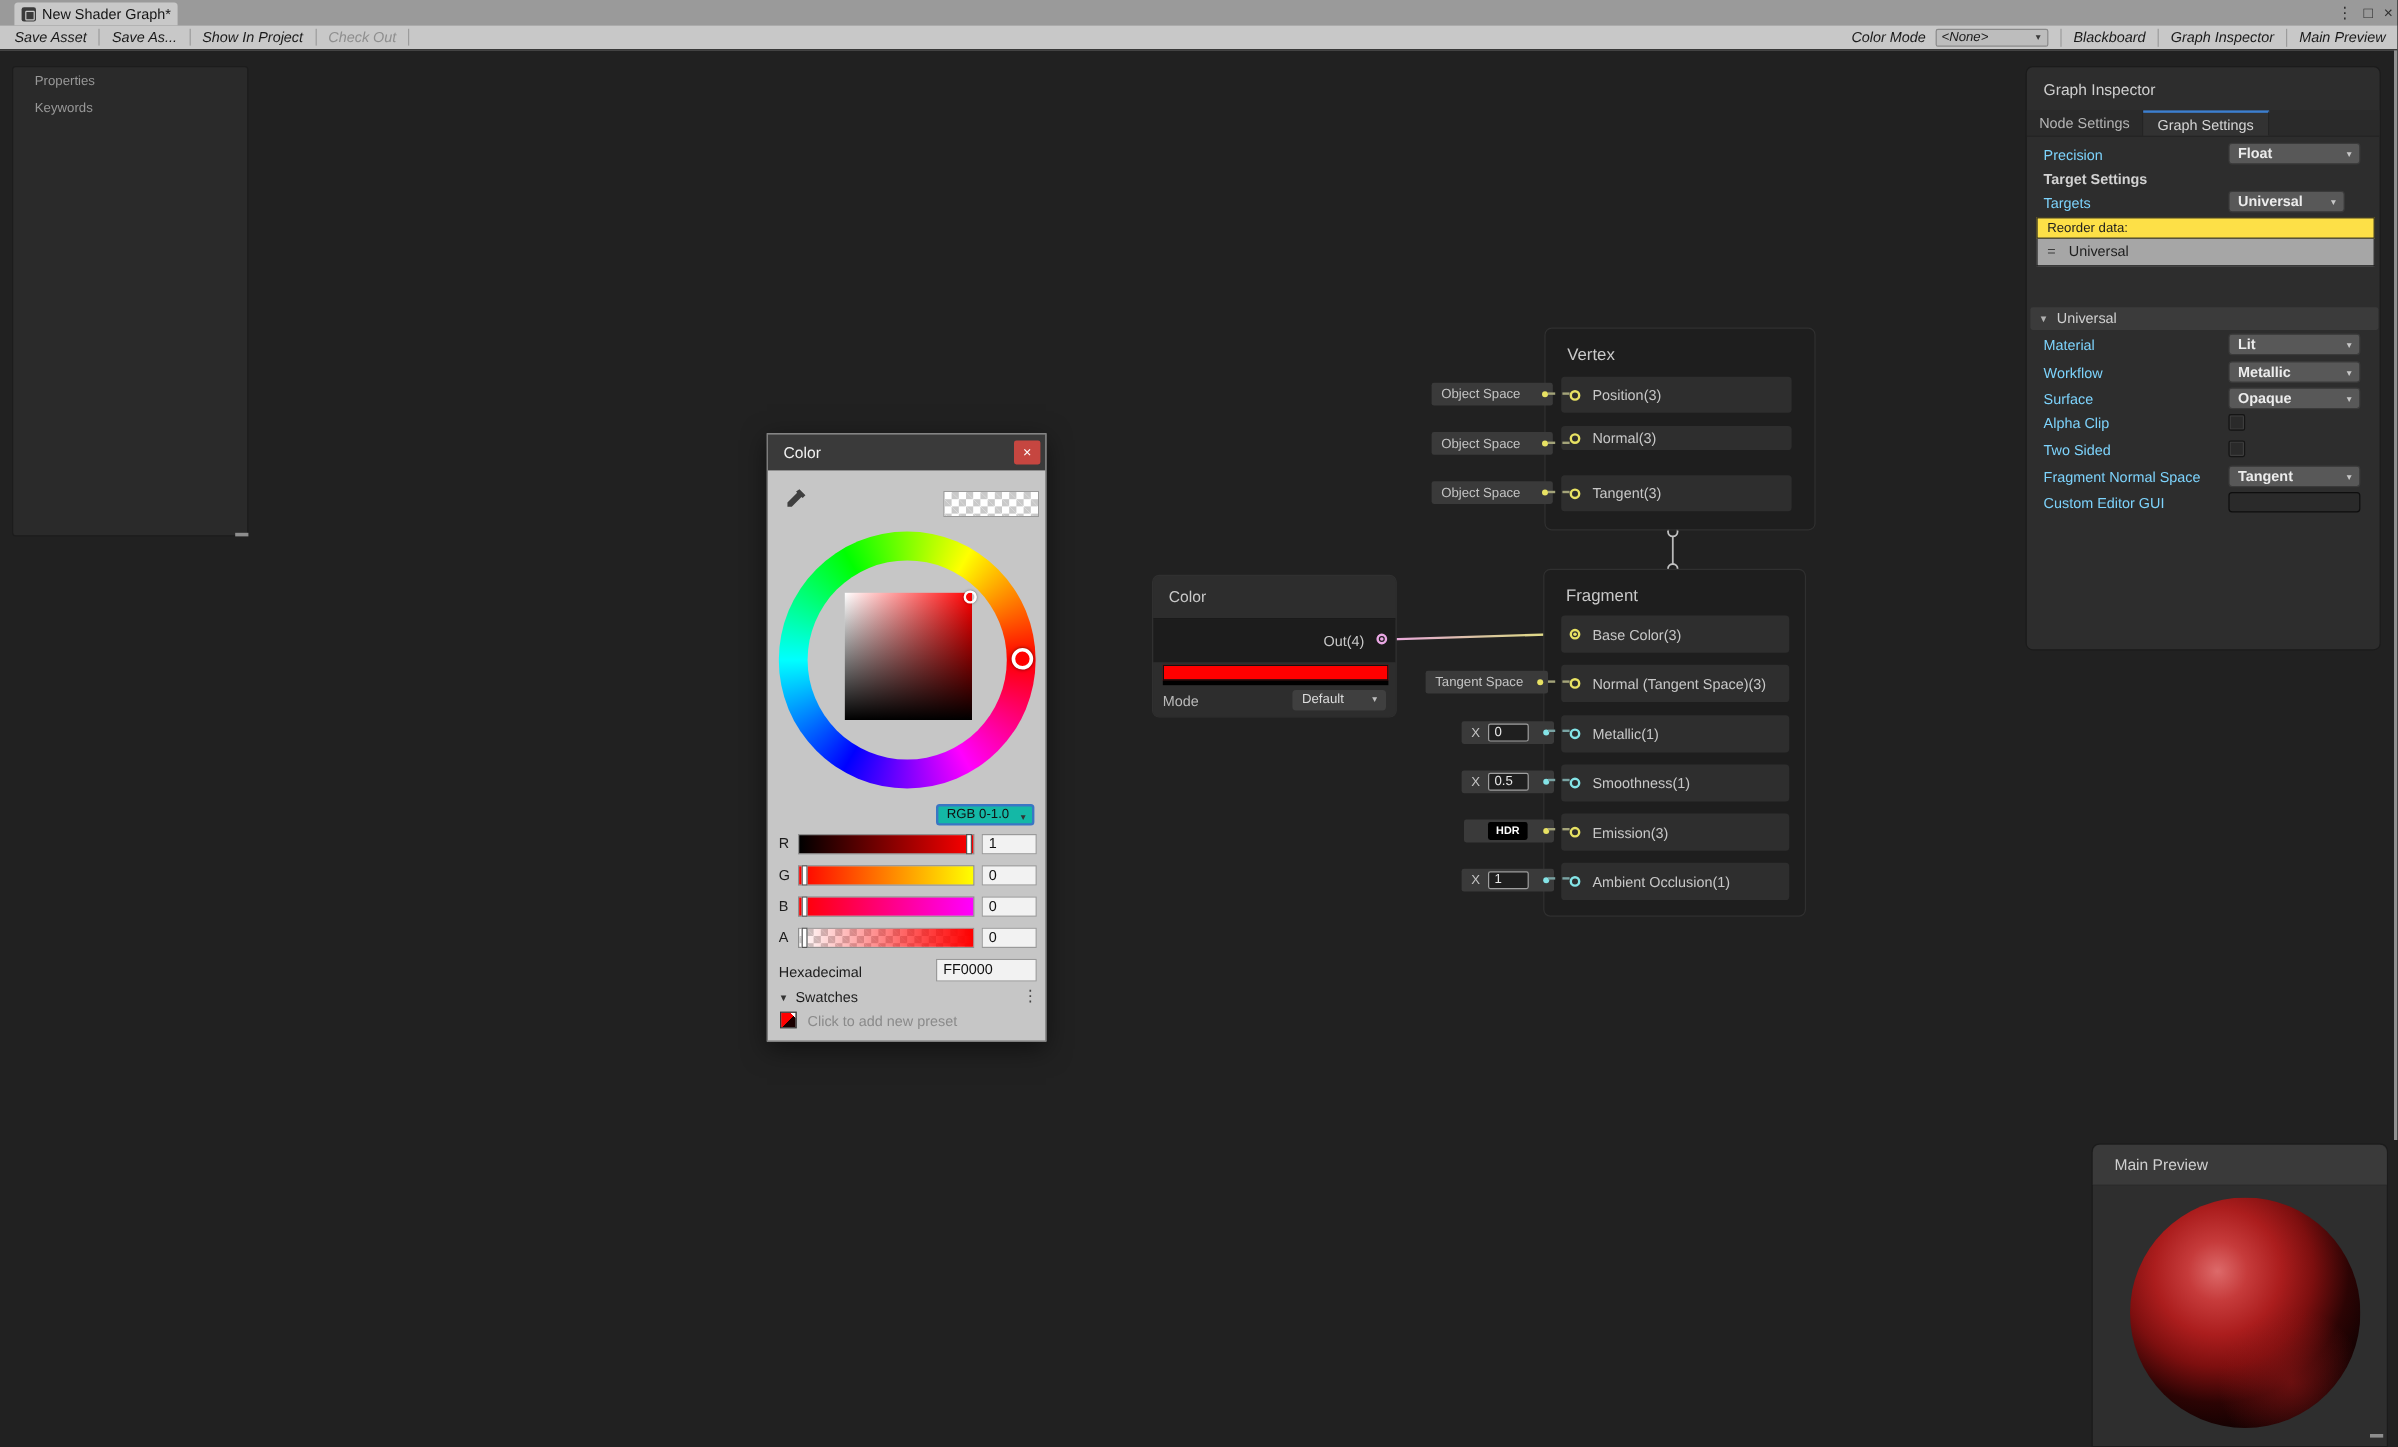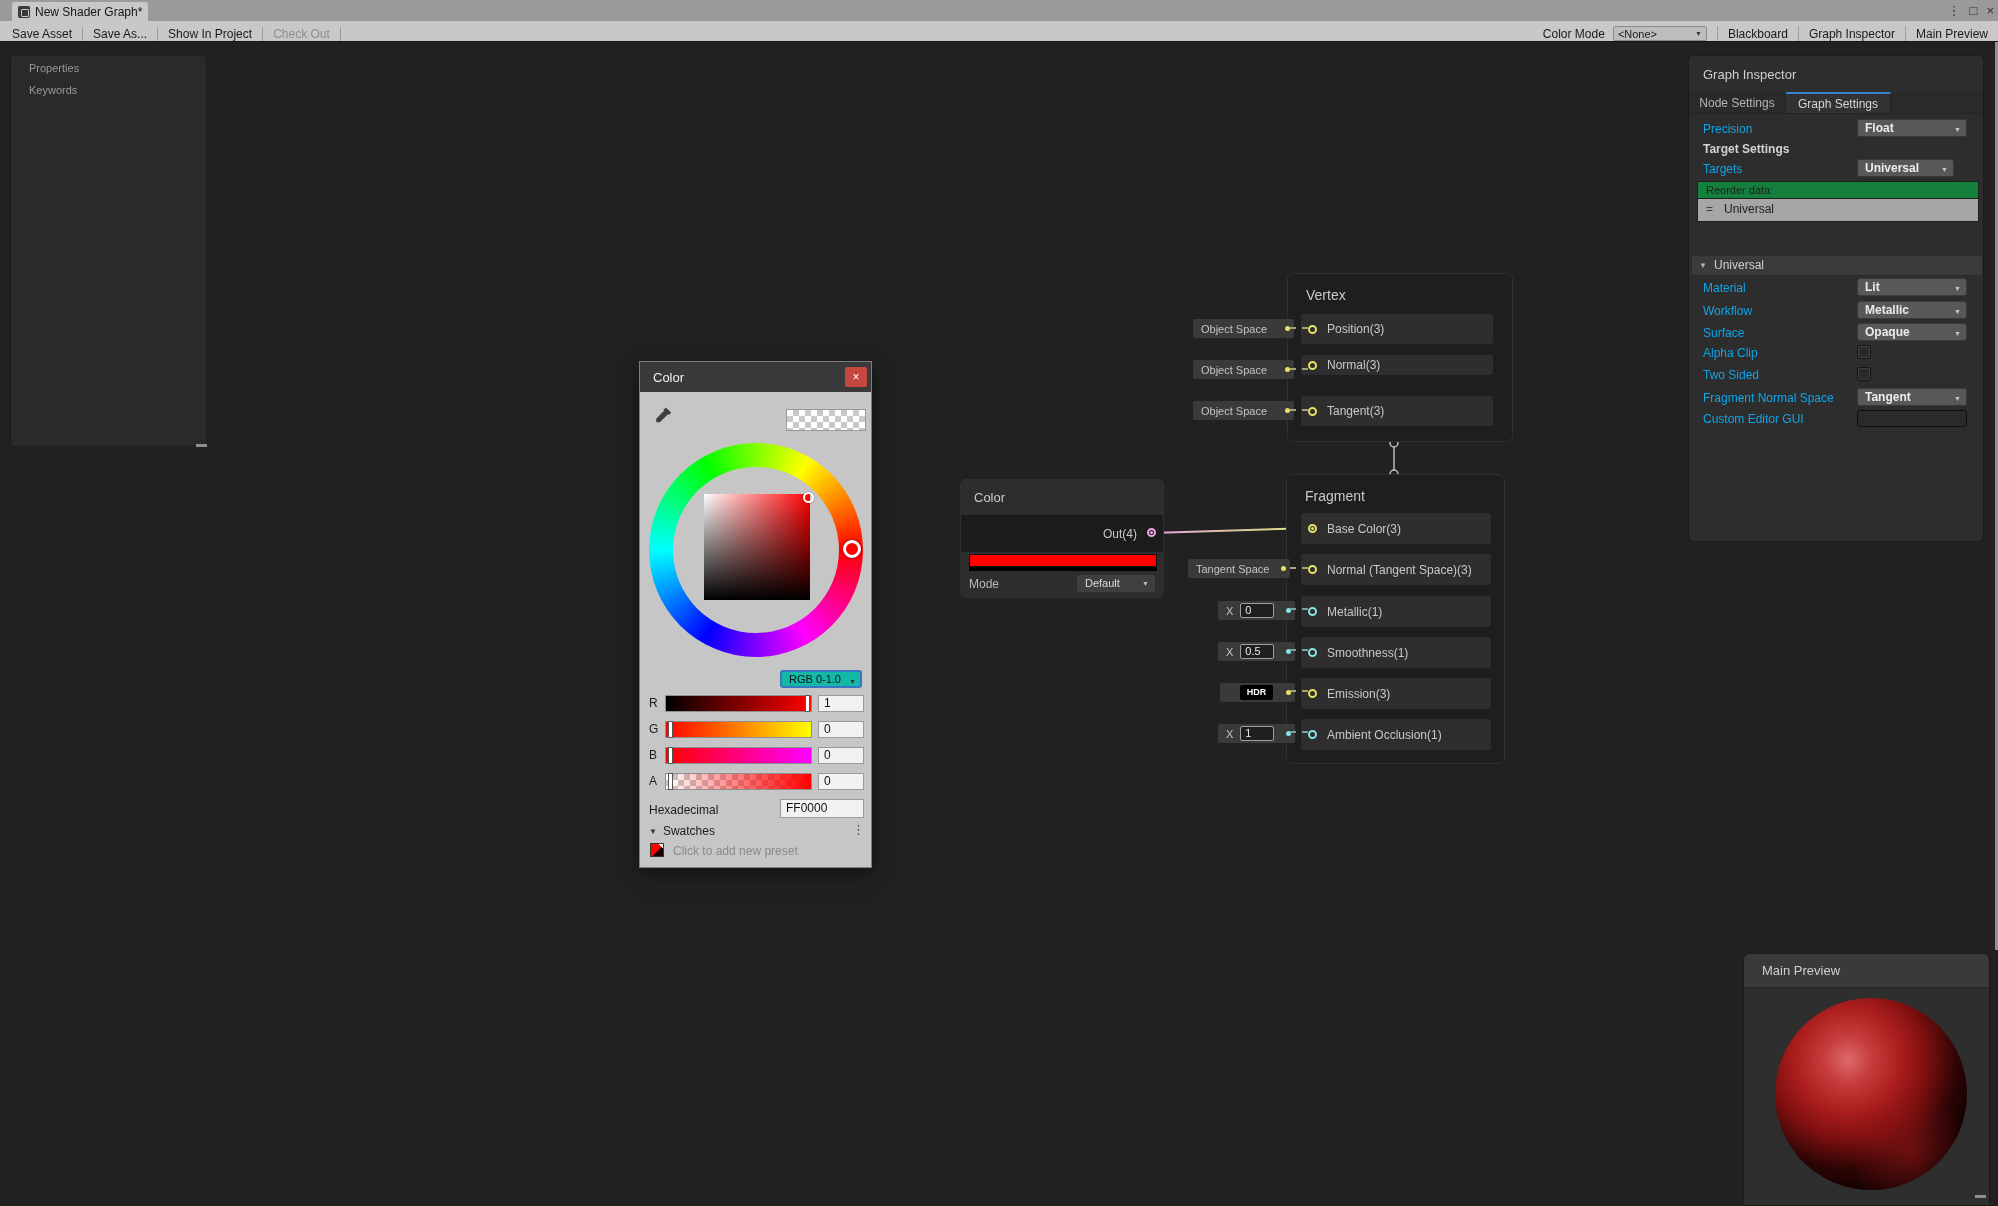--- a/index.html
+++ b/index.html
@@ -9,21 +9,21 @@
 
   
   .tabstrip { left:0; top:0; width:1998px; height:21px; background:#9a9a9a; }
   .doc-tab { left:12px; top:2px; height:19px; width:136px; background:#c8c8c8; border-radius:3px 3px 0 0; display:flex; align-items:center; gap:5px; padding:0 6px; }
   .doc-tab .gicon { width:12px; height:12px; background:#3a3a3a; border-radius:2px; position:relative; flex:0 0 auto; }
   .doc-tab .gicon::after { content:""; position:absolute; left:3px; top:3px; width:6px; height:6px; border:1px solid #c8c8c8; border-radius:1px; }
   .doc-tab span.t { font-size:12px; color:#141414; white-space:nowrap; }
   .winctl { top:0; right:4px; height:21px; display:flex; align-items:center; gap:9px; color:#2e2e2e; }
   .winctl span { font-size:13px; line-height:21px; cursor:default; }
 
-  .toolbar { left:0; top:21px; width:1998px; height:21px; background:#c8c8c8; display:flex; align-items:flex-end; font-size:12px; color:#1a1a1a; border-bottom:1px solid #161616; }
+  .toolbar { left:0; top:21px; width:1998px; height:21px; background:#c8c8c8; display:flex; align-items:center; font-size:12px; color:#1a1a1a; border-bottom:1px solid #161616;font-style:italic; }
   .tb-btn { display:flex; align-items:center; padding:0 10px; border-right:1px solid #9c9c9c; cursor:default; white-space:nowrap; }
   .tb-btn.first { margin-left:2px; }
   .tb-btn.disabled { color:#8e8e8e; }
   .tb-right { margin-left:auto; display:flex; align-items:stretch; }
   .tb-label { display:flex; align-items:center; padding:0 8px;margin-left:41px; }
   .tb-dd { align-self:center; width:94px; height:15px; background:#bdbdbd; border:1px solid #8a8a8a; border-radius:2px; display:flex; align-items:center; font-size:11px; padding:0 4px; position:relative; margin-right:10px; }
   .tb-dd .arr { position:absolute; right:4px; font-size:7px; color:#3a3a3a; }
   .tb-toggle { display:flex; align-items:center; padding:0 10px; border-left:1px solid #9c9c9c; white-space:nowrap; }
 
   
@@ -103,25 +103,25 @@
   .preset-ic { left:10px; top:481px; width:14px; height:14px; border:1px solid #333;
     background:linear-gradient(225deg,#fff 0 19%,transparent 19%),linear-gradient(to bottom right,#f00 0 55%,#1a0000 55%); }
   .preset-tx { left:33px; top:482px; font-size:12px; color:#8a8a8a; }
 
   
   .inspector { left:1688px; top:55px; width:296px; height:487px; background:#2d2d2d; border:1px solid #1b1b1b; border-radius:6px; }
   .in-title { position:absolute; left:14px; top:11px; font-size:13px; color:#cfcfcf; }
   .in-tabs { position:absolute; left:0; top:36px; width:100%; height:22px; background:#2a2a2a; border-bottom:1px solid #242424; display:flex; }
   .in-tab { width:97px; display:flex; align-items:center; justify-content:center; font-size:12px; color:#b5b5b5; border-right:1px solid #242424; }
   .in-tab.active { width:105px; border-top:2px solid #3c7fd0; background:#323232; color:#d6d6d6; }
-  .in-lbl { position:absolute; left:14px; font-size:12px; color:#0ea5e9; white-space:nowrap; }
+  .in-lbl { position:absolute; left:14px; font-size:12px; color:#7dd3fc; white-space:nowrap; }
   .in-bold { font-weight:bold; color:#d2d2d2; }
   .in-dd { position:absolute; left:168px; height:18px; background:#585858; border:1px solid #3a3a3a; border-radius:3px; font-size:12px; color:#ececec; font-weight:bold; line-height:16px; padding-left:7px; }
   .in-dd .arr { position:absolute; right:5px; top:2px; font-size:7px; color:#c8c8c8; font-weight:normal; }
-  .reorder-hd { position:absolute; left:8px; top:125px; width:282px; height:18px; background:#15803d; border:1px solid #1f1f1f; font-size:11px; color:#1e1e1e; line-height:16px; padding-left:8px; }
+  .reorder-hd { position:absolute; left:8px; top:125px; width:282px; height:18px; background:#fde047; border:1px solid #1f1f1f; font-size:11px; color:#1e1e1e; line-height:16px; padding-left:8px; }
   .reorder-it { position:absolute; left:8px; top:143px; width:282px; height:23px; background:#a6a6a6; border:1px solid #1f1f1f; border-top:none; font-size:12px; color:#1e1e1e; line-height:21px; }
   .reorder-it .h { position:absolute; left:8px; color:#3c3c3c; }
   .reorder-it .n { position:absolute; left:26px; }
   .uni-hd { position:absolute; left:3px; top:200px; width:290px; height:19px; background:#3b3b3b; border-radius:2px; font-size:12px; color:#cfcfcf; line-height:19px; padding-left:22px; }
   .uni-hd .tri { position:absolute; left:7px; top:0; font-size:8px; color:#b0b0b0; }
   .checkbox { position:absolute; left:168px; width:14px; height:14px; background:#2a2a2a; border:1px solid #151515; border-radius:2px; box-shadow:0 0 0 1px #3d3d3d inset; }
   .in-input { position:absolute; left:168px; width:110px; height:17px; background:#2a2a2a; border:1px solid #0e0e0e; border-radius:3px; }
 
   
   .preview { left:1743px; top:953px; width:247px; height:253px; background:#2e2e2e; border:1px solid #1b1b1b; border-radius:6px 6px 0 0; }

